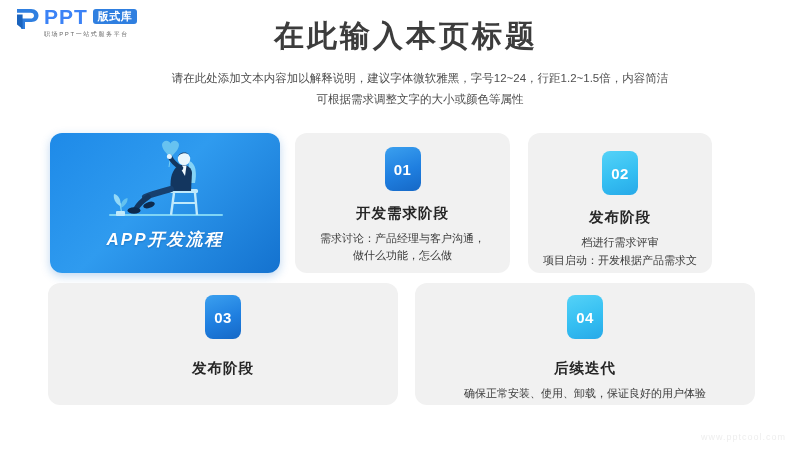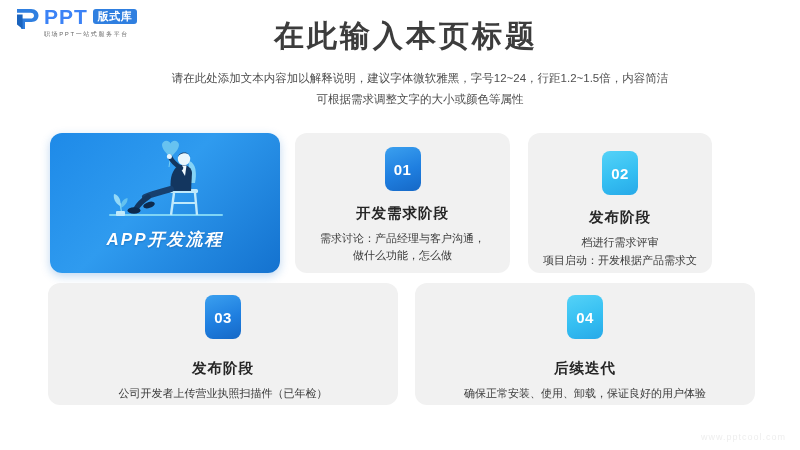--- a/index.html
+++ b/index.html
@@ -182,23 +182,20 @@
     <div class="card-title">发布阶段</div>
     <div class="card-desc">
       <div>档进行需求评审</div>
       <div>项目启动：开发根据产品需求文</div>
     </div>
   </div>
 
   <div class="card card-gray card-03 row-bot">
     <div class="badge badge-deep">03</div>
     <div class="card-title">发布阶段</div>
-    <div class="card-desc">
-      <div>公司开发者上传营业执照扫描件（已年检）</div>
-    </div>
   </div>
 
   <div class="card card-gray card-04 row-bot">
     <div class="badge badge-light">04</div>
     <div class="card-title">后续迭代</div>
     <div class="card-desc">
       <div>确保正常安装、使用、卸载，保证良好的用户体验</div>
     </div>
   </div>
 

